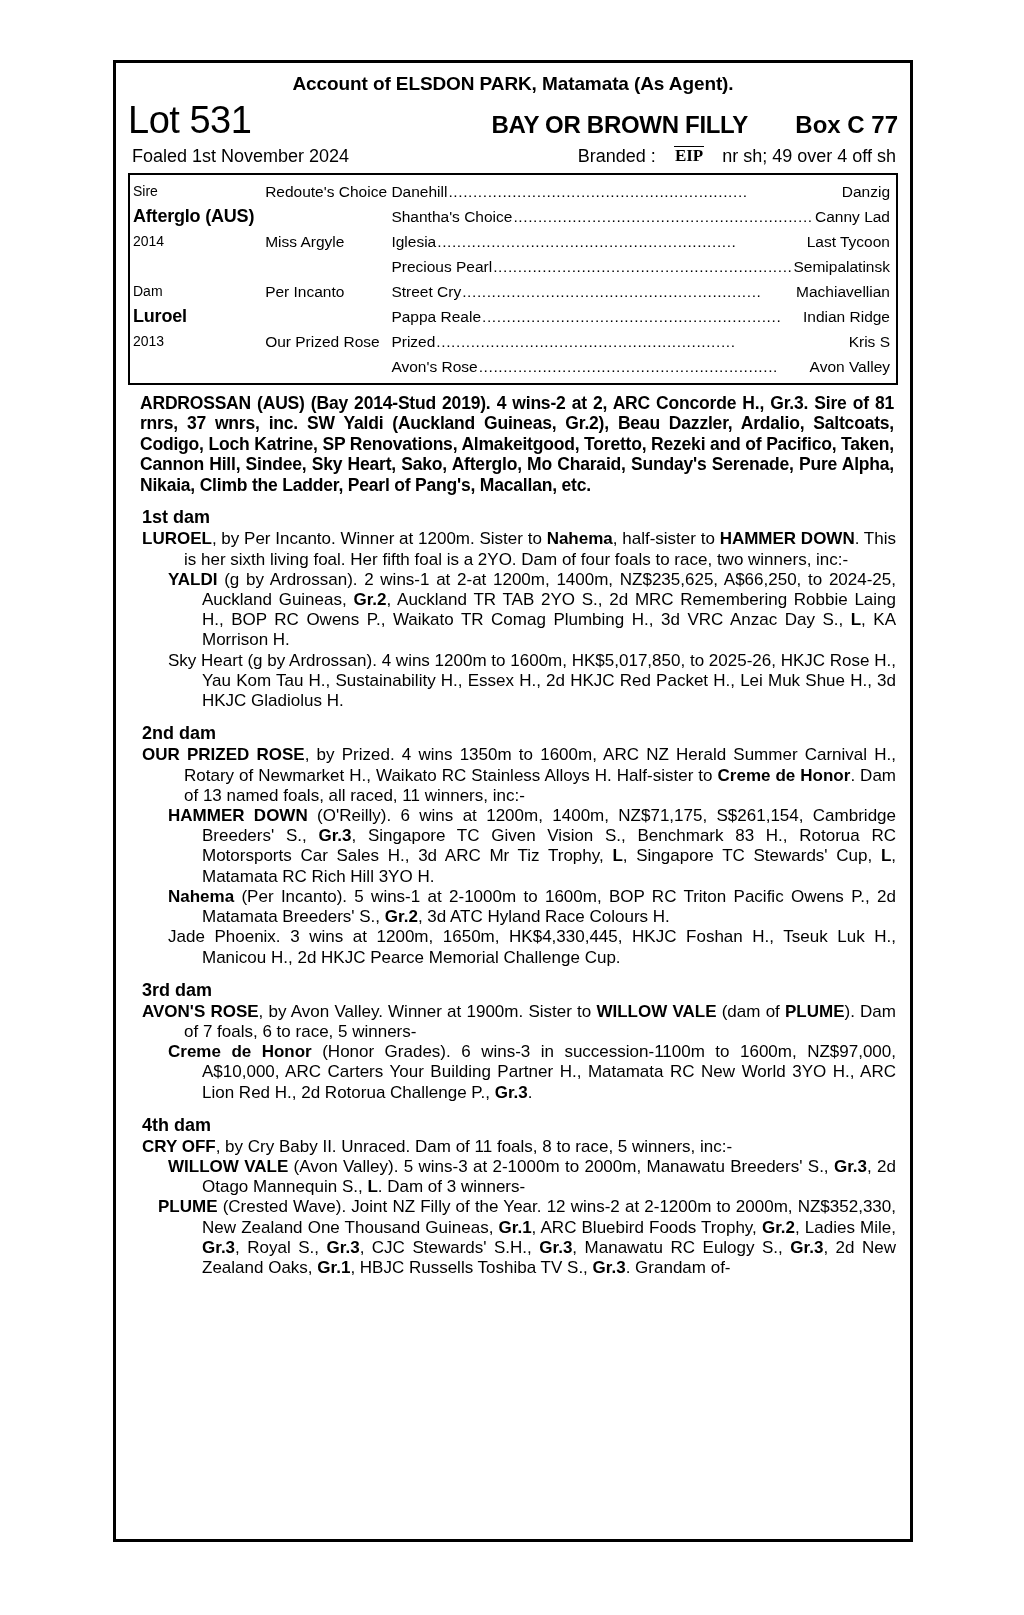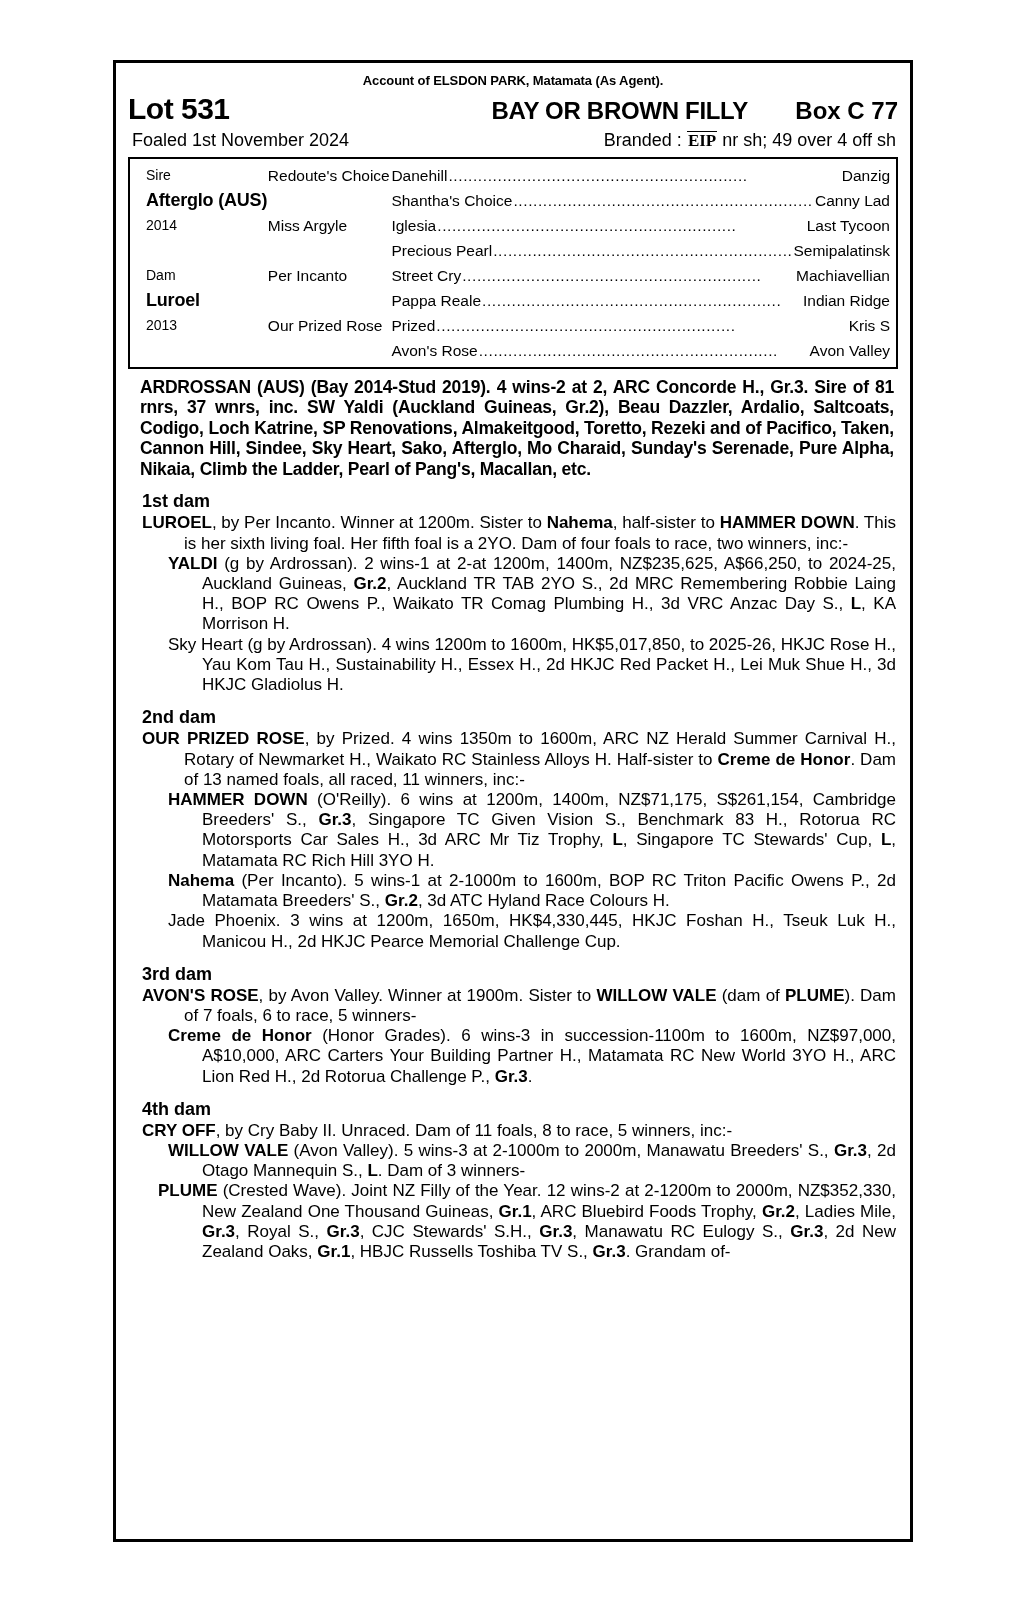--- a/index.html
+++ b/index.html
@@ -19,33 +19,33 @@
     top: 60px;
     width: 800px;
     height: 1482px;
     border: 3px solid #000;
     box-sizing: border-box;
     padding: 8px 12px 4px 12px;
   }
   .account-line {
     text-align: center;
     font-weight: bold;
-    font-size: 13px;
+    font-size: 19px;
     letter-spacing: -0.1px;
     margin-top: 2px;
   }
   .lot-row {
     display: flex;
     align-items: baseline;
     justify-content: space-between;
     margin-top: 4px;
   }
   .lot-no {
-    font-weight: bold;
-    font-size: 30px;
+    font-weight: normal;
+    font-size: 38px;
     letter-spacing: -0.5px;
     width: 180px;
   }
   .lot-title {
     font-weight: bold;
     font-size: 24px;
     letter-spacing: -0.3px;
     flex: 1;
     text-align: right;
   }
@@ -59,43 +59,43 @@
     display: flex;
     justify-content: space-between;
     align-items: baseline;
     font-size: 18px;
     margin-top: 4px;
     margin-bottom: 6px;
   }
   .foaled-left { padding-left: 4px; }
   .foaled-right {
     display: flex;
-    align-items: center;
-    gap: 2px;
+    align-items: flex-start;
+    gap: 15px;
     padding-right: 2px;
   }
   .brand-glyph {
     display: inline-block;
     font-family: "Liberation Serif", serif;
     font-size: 17px;
     font-weight: bold;
     border-top: 1.5px solid #000;
     line-height: 1.05;
     padding: 0 1px;
     margin: 0 3px;
   }
 
   
   .ped {
     border: 2px solid #000;
     display: flex;
     font-size: 15.5px;
     padding: 4px 0 4px 0;
   }
-  .ped-col-1 { width: 228px; padding-left: 16px; box-sizing: border-box; }
+  .ped-col-1 { width: 228px; padding-left: 3px; box-sizing: border-box; }
   .ped-col-2 { width: 215px; box-sizing: border-box; }
   .ped-col-3 { flex: 1; padding-right: 6px; box-sizing: border-box; }
   .ped-line { height: 25px; line-height: 25px; white-space: nowrap; overflow: hidden; }
   .ped-label { font-size: 14px; }
   .ped-name { font-weight: bold; font-size: 18px; letter-spacing: -0.2px; }
   .ped-year { font-size: 14px; }
   .dots-row {
     display: flex;
     align-items: flex-end;
     width: 100%;

